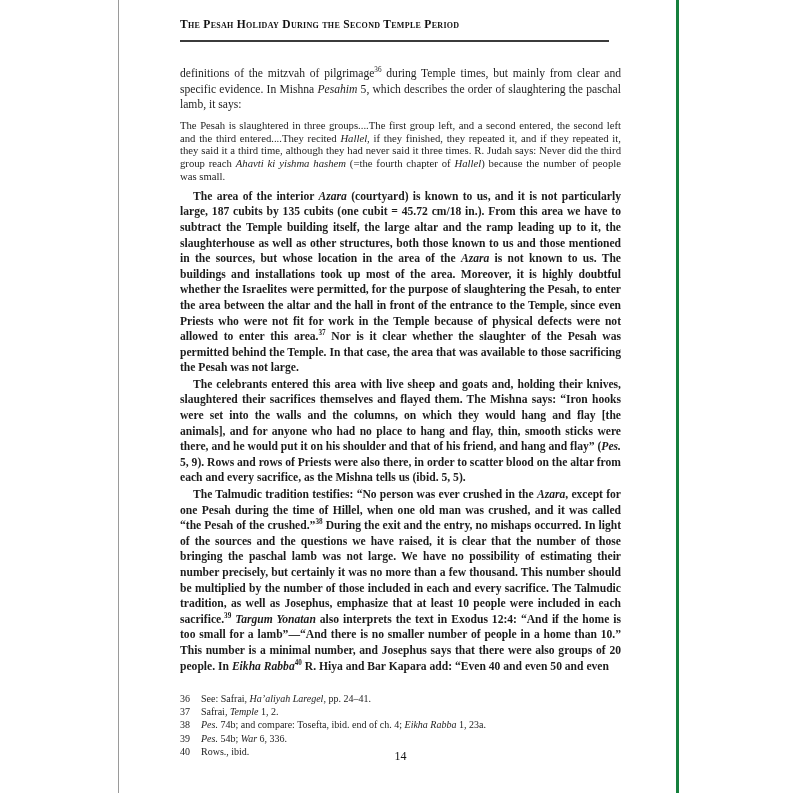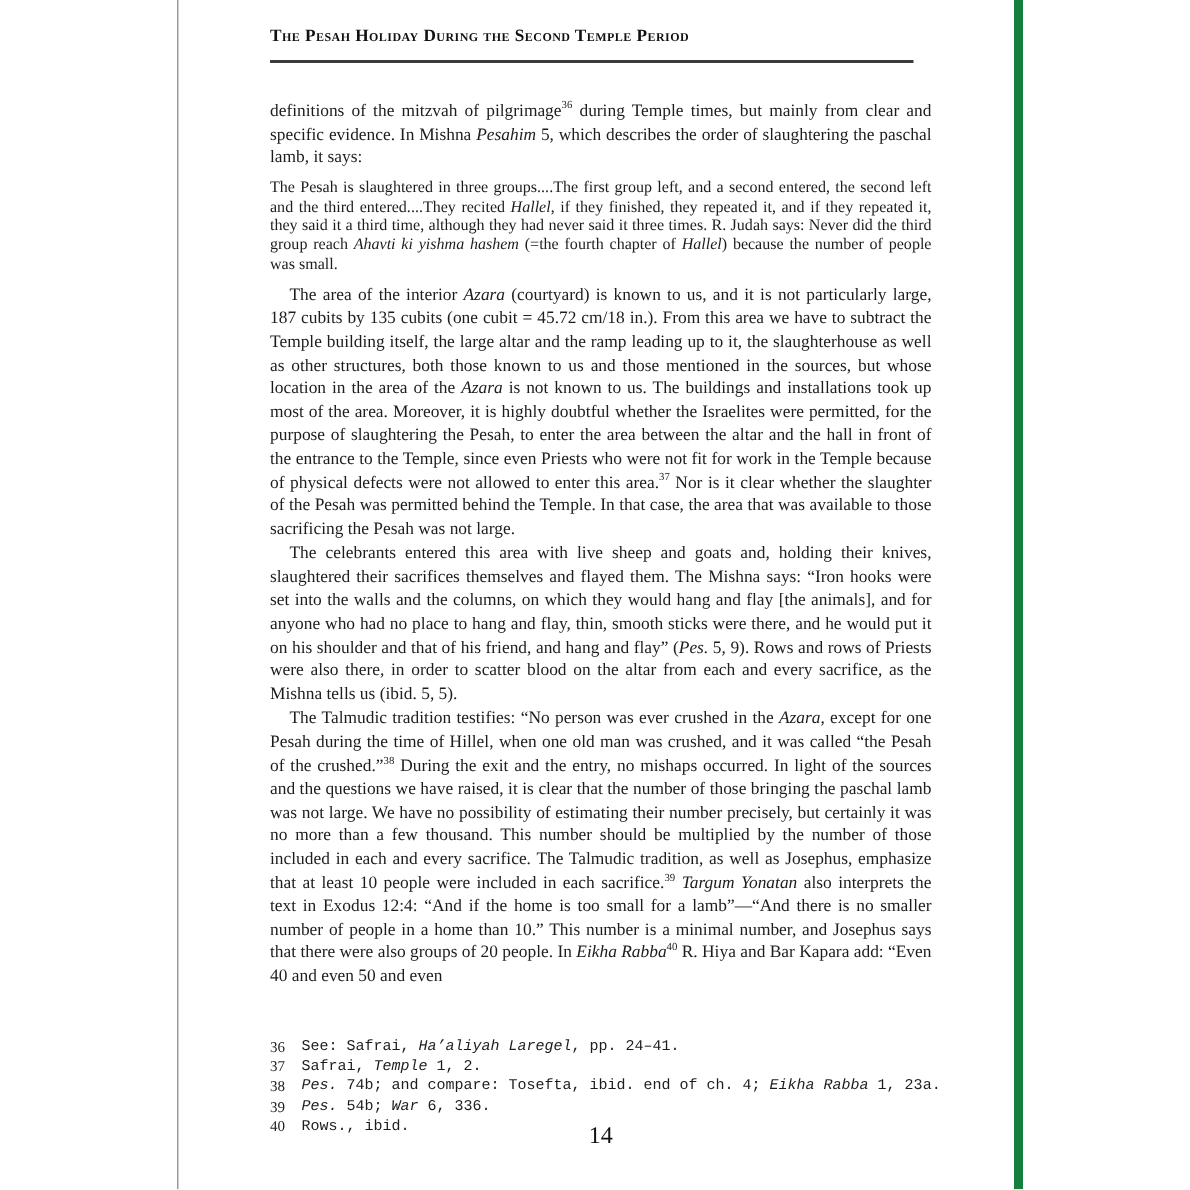--- a/index.html
+++ b/index.html
@@ -1,36 +1,36 @@
 <!DOCTYPE html>
 <html><head>
 <meta charset="utf-8">
 <style>
   html,body{margin:0;padding:0;background:#ffffff;}
   .canvas{position:relative;width:793px;height:793px;background:#ffffff;overflow:hidden;
           font-family:"Liberation Serif","DejaVu Serif",serif;color:#1c1c1c;}
   .page{position:absolute;left:118px;top:0;width:557px;height:793px;background:#ffffff;
-        border-left:1px solid #9a9a9a;border-right:6px solid #15803d;box-sizing:content-box;}
+        border-left:1px solid #9a9a9a;border-right:3px solid #15803d;box-sizing:content-box;}
   .content{position:absolute;left:61px;top:0;width:441px;}
   .running-head{margin-top:18px;font-size:11.5px;font-weight:bold;font-variant:small-caps;
                 letter-spacing:0.3px;color:#111;}
   .head-rule{margin-top:10px;width:429px;height:2px;background:#3b3b3b;}
   .body-text{margin-top:24px;}
   .body-text p{margin:0;text-align:justify;}
   p.body{font-size:11.6px;line-height:15.6px;}
   p.body + p.body{margin-top:1px;}
   p.quote{font-size:10.7px;line-height:12.8px;margin:6px 0;}
-  p.indent{text-indent:13px;}
+  p.indent{text-indent:13px;font-weight:bold;}
   sup{font-size:0.62em;line-height:0;vertical-align:super;letter-spacing:0;}
   .footnotes{position:absolute;left:61px;top:692px;width:450px;font-size:10px;color:#1c1c1c;}
   .fn-row{display:flex;line-height:13.2px;}
   .fn-num{width:21px;flex:none;}
-  .fn-text{flex:1;font-family:Liberation Mono, monospace;}
+  .fn-text{flex:1;}
   .page-number{position:absolute;left:61px;top:749px;width:441px;text-align:center;
-               font-size:16px;color:#111;}
+               font-size:12px;color:#111;}
 </style>
 </head>
 <body>
 
 <div class="canvas">
   <div class="page">
     <div class="content">
       <div class="running-head">The Pesah Holiday During the Second Temple Period</div>
       <div class="head-rule"></div>
       <div class="body-text" id="body-text">

